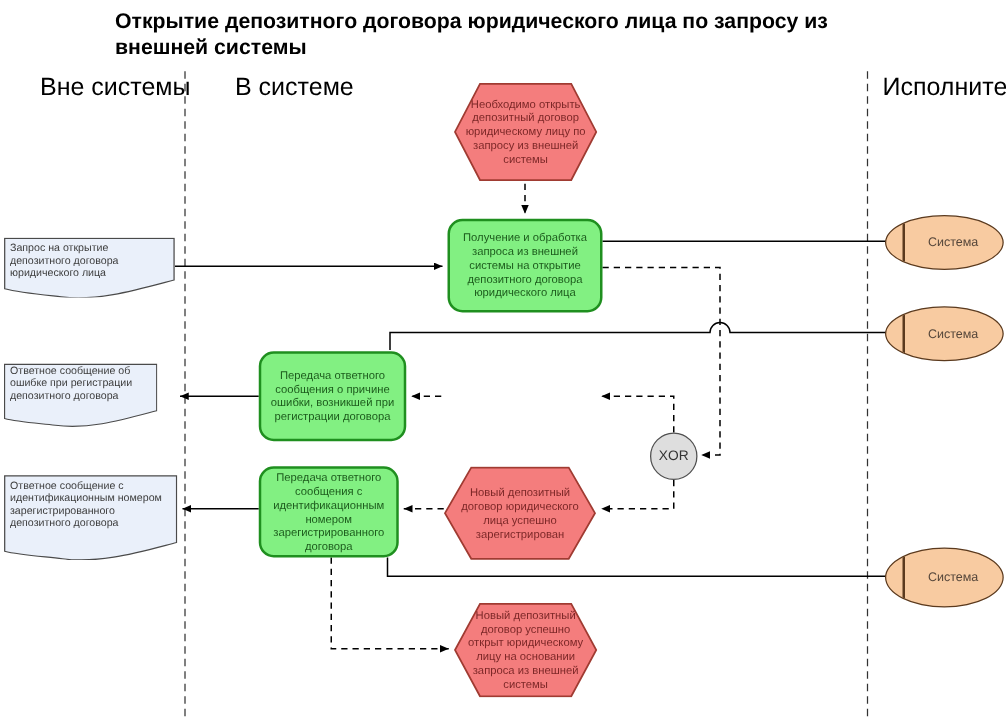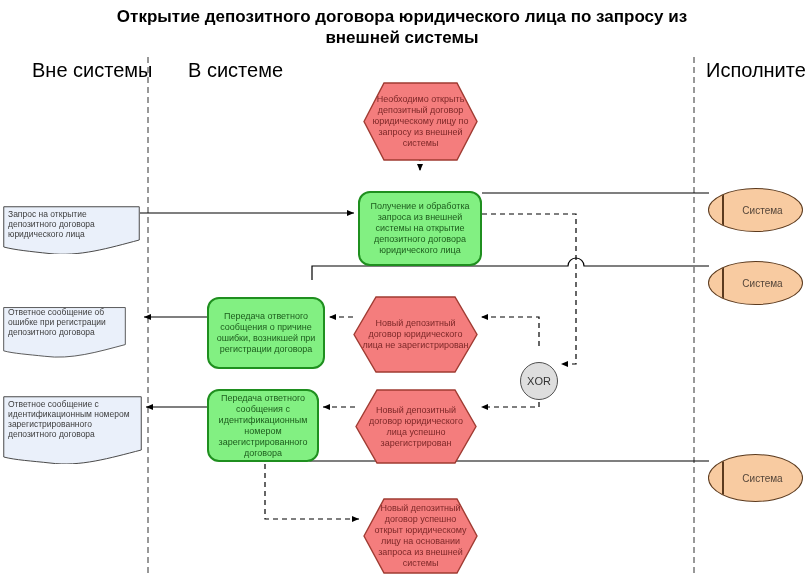--- a/index.html
+++ b/index.html
@@ -1,29 +1,29 @@
 <!DOCTYPE html>
 <html style="--c-event_fill: #f47d7d; --c-event_border: #a03b32; --c-event_text: #7d2828; --c-function_fill: #82f082; --c-function_border: #1f8f1f; --c-function_text: #1d5c1d; --c-document_fill: #eaf0fa; --c-document_border: #4a4a4a; --c-document_text: #3d3d3d; --c-actor_fill: #f8cba1; --c-actor_border: #5b3a1e; --c-actor_text: #55463a; --c-gateway_fill: #dedede; --c-gateway_border: #4f4f4f; --c-gateway_text: #333333; --c-line: #000000;"><head>
 <meta charset="utf-8">
 <style>
   html,body{margin:0;padding:0;background:#fff;}
   body{width:805px;height:574px;position:relative;overflow:hidden;
        font-family:"Liberation Sans","DejaVu Sans",sans-serif;}
   .canvas{position:absolute;inset:0;}
-  .title{position:absolute;top:6px;left:92px;width:620px;text-align:center;
+  .title{position:absolute;top:6px;left:92px;width:620px;
          font-size:17px;line-height:1.25;font-weight:bold;color:#000;}
   .col-header{position:absolute;top:59px;font-size:20px;color:#000;white-space:nowrap;}
   .h-outside{left:32px;}
   .h-inside{left:188px;}
   .h-executor{left:706px;}
   svg.connectors{position:absolute;left:0;top:0;width:805px;height:574px;}
   .conn{fill:none;stroke:var(--c-line,#000);stroke-width:1.2;}
   .dashed{stroke-dasharray:5 4;}
   .sep{fill:none;stroke:#333;stroke-width:1;stroke-dasharray:6 4;}
-  .node{position:absolute;margin-top:16px;}
+  .node{position:absolute;}
   .node svg.shape{position:absolute;left:0;top:0;width:100%;height:100%;}
   .node-text{position:absolute;inset:0;display:flex;align-items:center;justify-content:center;
              text-align:center;font-size:9px;line-height:11px;}
   .event-poly{fill:var(--c-event_fill,#f47d7d);stroke:var(--c-event_border,#a03b32);stroke-width:1.4;}
   .event-text{color:var(--c-event_text,#7d2828);padding:0 7px;}
   .func{background:var(--c-function_fill,#82f082);border:2px solid var(--c-function_border,#1f8f1f);
         border-radius:12px;box-sizing:border-box;}
   .func .node-text{color:var(--c-function_text,#1d5c1d);padding:17px 5px;}
   .doc-path{fill:var(--c-document_fill,#eaf0fa);stroke:var(--c-document_border,#4a4a4a);stroke-width:1;}
   .doc-text{position:absolute;left:5px;right:4px;top:3px;font-size:8.5px;line-height:10px;
@@ -72,26 +72,20 @@
     <path class="conn" d="M310,446 V461 H709"></path>
   </svg>
 
   <div class="node" style="left:363px;top:66px;width:115px;height:79px;">
     <svg class="shape" viewBox="0 0 115 79">
       <polygon class="event-poly" points="1,39.5 21,1 94,1 114,39.5 94,78 21,78"></polygon>
     </svg>
     <div class="node-text event-text">Необходимо открыть депозитный договор юридическому лицу по запросу из внешней системы</div>
   </div>
 
-  <div class="node" style="left:353px;top:280px;width:125px;height:77px;">
-    <svg class="shape" viewBox="0 0 125 77">
-      <polygon class="event-poly" points="1,38.5 23,1 102,1 124,38.5 102,76 23,76"></polygon>
-    </svg>
-    <div class="node-text event-text">Новый депозитный договор юридического лица не зарегистрирован</div>
-  </div>
 
   <div class="node" style="left:355px;top:373px;width:122px;height:75px;">
     <svg class="shape" viewBox="0 0 122 75">
       <polygon class="event-poly" points="1,37.5 22,1 100,1 121,37.5 100,74 22,74"></polygon>
     </svg>
     <div class="node-text event-text">Новый депозитный договор юридического лица успешно зарегистрирован</div>
   </div>
 
   <div class="node" style="left:363px;top:482px;width:115px;height:76px;">
     <svg class="shape" viewBox="0 0 115 76">

